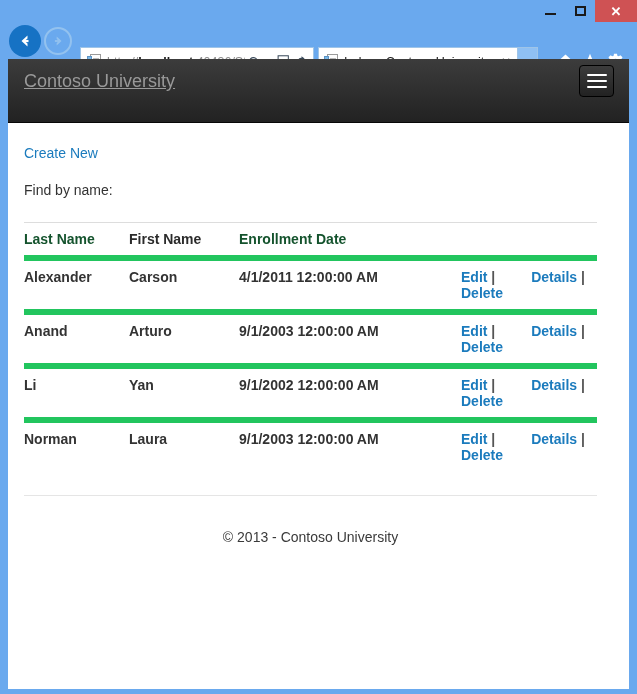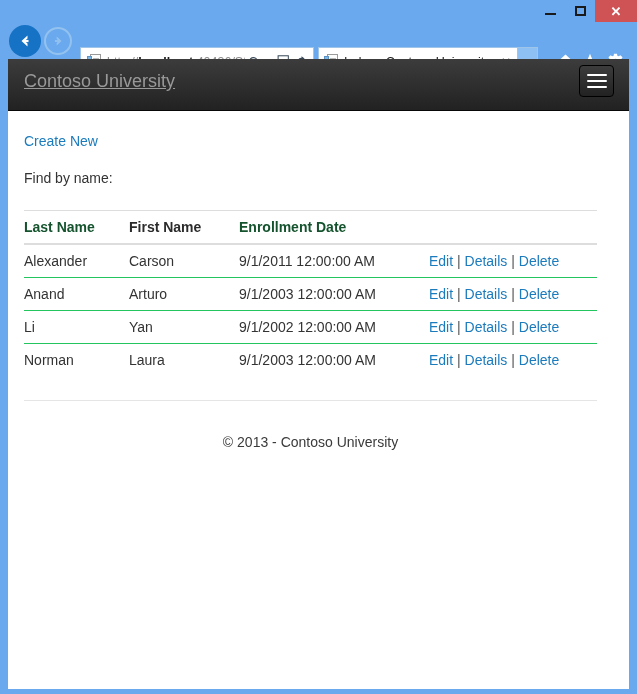--- a/index.html
+++ b/index.html
@@ -222,21 +222,21 @@
     left: 8px; top: 59px;
     width: 621px;
     height: 630px;
     background: #ffffff;
     overflow: hidden;
   }
 
   
   #site-navbar {
     position: relative;
-    height: 52px;
+    height: 64px;
     background: #222222;
     background-image: linear-gradient(to bottom, #3c3c3c 0%, #222222 100%);
     border-bottom: 1px solid #080808;
     box-sizing: border-box;
   }
   #brand-link {
     position: absolute;
     left: 16px; top: 0;
     height: 45px;
     line-height: 45px;
@@ -331,42 +331,43 @@
     margin-top: 24px;
     width: 573px;
     border-collapse: collapse;
     font-size: 14px;
   }
   #students-table th,
   #students-table td {
     text-align: left;
     vertical-align: top;
     padding: 8px 0;
-    border-top: 1px solid #22c55e;
+    border-top: 6px solid #22c55e;
     color: #333333;
-    font-weight: normal;
+    font-weight: bold;
   }
   #students-table thead th {
     border-top: 1px solid #dddddd;
     border-bottom: 2px solid #dddddd;
     font-weight: bold;
     padding-bottom: 8px;
   }
   .col-last  { width: 105px; }
   .col-first { width: 110px; }
   .col-date  { width: 190px; }
   .col-actions { width: 168px; }
   .sort-link {
     color: #14532d;
     text-decoration: none;
   }
   .plain-header { color: #2b2b2b; }
   .action-link {
     color: #1b7bbd;
     text-decoration: none;
+    margin-left: 32px;
   }
   .action-sep { color: #555555; }
 
   
   #page-footer {
     margin-top: 24px;
     padding-top: 19px;
     border-top: 1px solid #e5e5e5;
     width: 573px;
   }
@@ -505,21 +506,21 @@
             <th class="col-date">
               <a class="sort-link" href="#">Enrollment Date</a>
             </th>
             <th class="col-actions"></th>
           </tr>
         </thead>
         <tbody id="students-table-body">
             <tr>
               <td class="col-last">Alexander</td>
               <td class="col-first">Carson</td>
-              <td class="col-date">9/1/2011 12:00:00 AM</td>
+              <td class="col-date">4/1/2011 12:00:00 AM</td>
               <td class="col-actions"><a class="action-link" href="#">Edit</a><span class="action-sep"> | </span><a class="action-link" href="#">Details</a><span class="action-sep"> | </span><a class="action-link" href="#">Delete</a></td>
             </tr>
             <tr>
               <td class="col-last">Anand</td>
               <td class="col-first">Arturo</td>
               <td class="col-date">9/1/2003 12:00:00 AM</td>
               <td class="col-actions"><a class="action-link" href="#">Edit</a><span class="action-sep"> | </span><a class="action-link" href="#">Details</a><span class="action-sep"> | </span><a class="action-link" href="#">Delete</a></td>
             </tr>
             <tr>
               <td class="col-last">Li</td>

